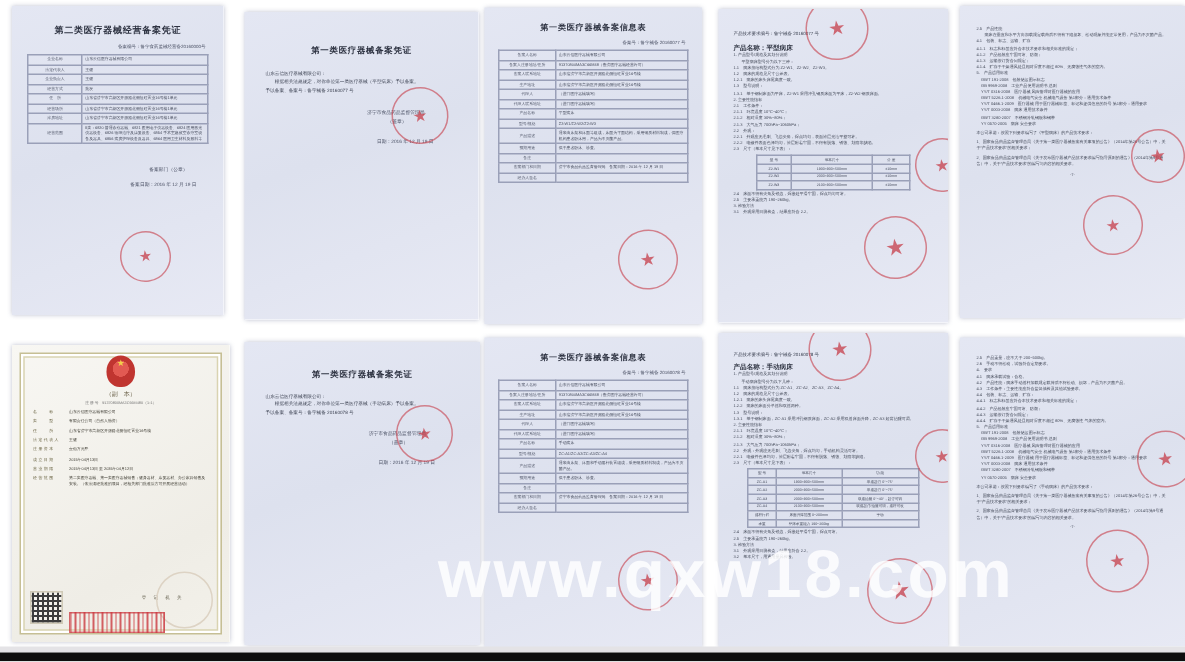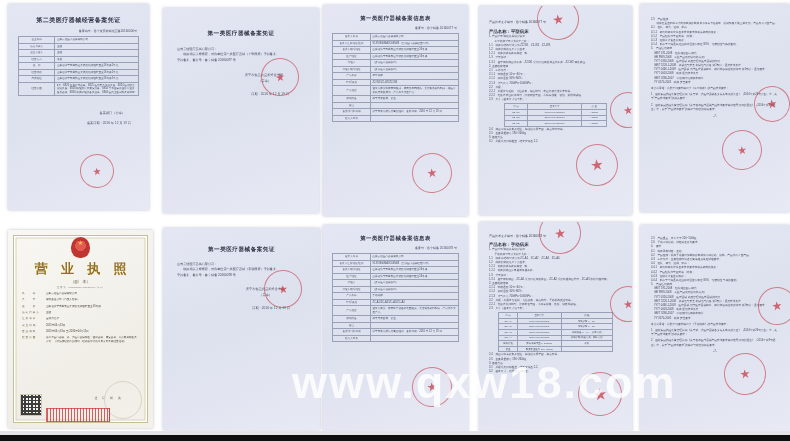--- a/index.html
+++ b/index.html
@@ -280,21 +280,20 @@
       <div class="tiny" style="text-align:center;margin-top:3px;">-7-</div>
     </div>
     <div class="stamp-round" style="right:0px;top:82px;width:34px;height:34px;font-size:12px;">★</div>
     <div class="stamp-round" style="left:82px;top:126px;width:38px;height:38px;font-size:11px;">★</div>
   </div>
 
   <div class="doc license" style="left:8px;top:230px;width:145px;height:198px;">
     <div class="lic-frame"></div>
     <div style="position:relative;padding:0 14px;">
       <div class="emblem"></div>
-      <div class="lic-title">营 业 执 照</div>
       <div class="lic-sub">（副　本）</div>
       <div class="lic-reg">注 册 号　91370800MA3C66M48X（1-1）</div>
       <div>
 
       <div class="lic-row">
           <span class="l">名　　称</span>
           <span class="v">山东云信医疗器械有限公司</span>
         </div>
           <div class="lic-row">
           <span class="l">类　　型</span>

